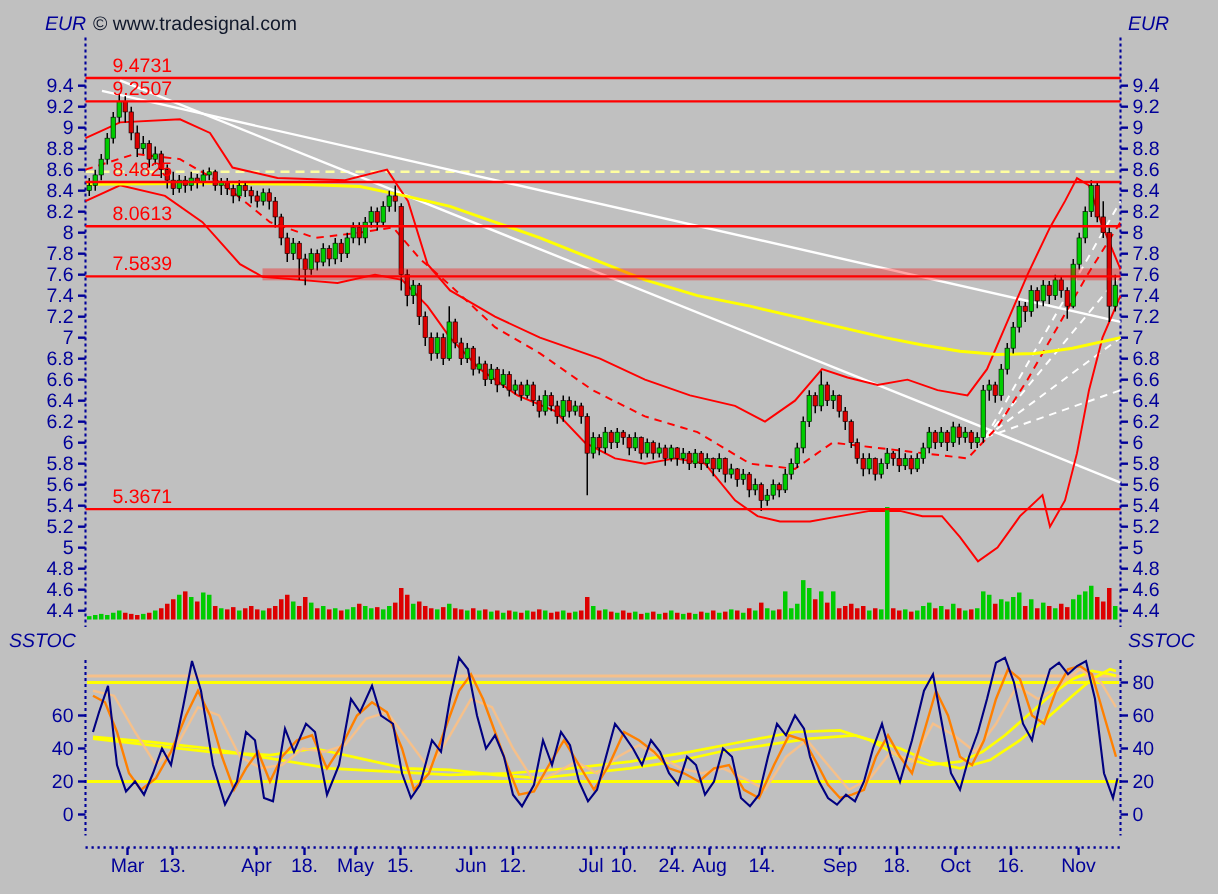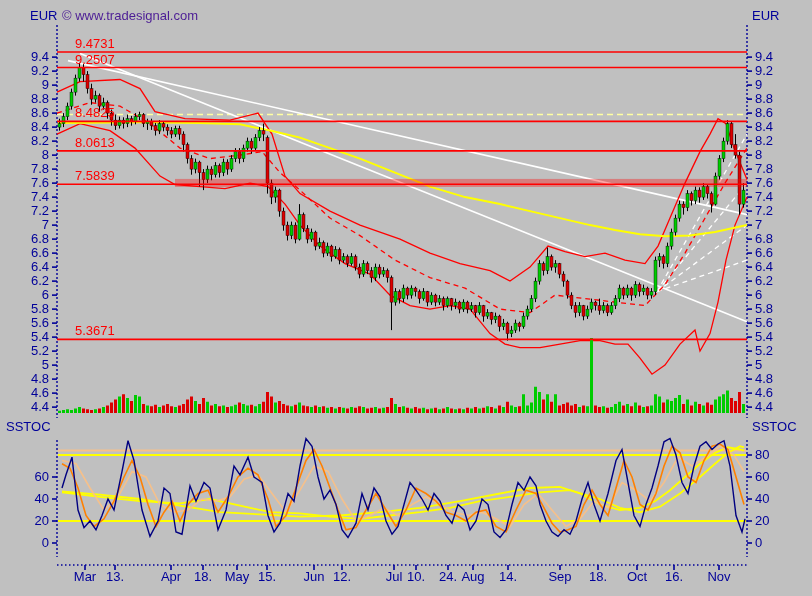--- a/index.html
+++ b/index.html
@@ -2,22 +2,22 @@
 <html><head>
 <meta charset="utf-8">
 <style>
   html,body{margin:0;padding:0;}
   .screen{
     position:relative;width:812px;height:596px;
     background:#c0c0c0;overflow:hidden;
     font-family:"Liberation Sans", sans-serif;
   }
   .lbl{position:absolute;font-size:13px;line-height:13px;white-space:nowrap;}
-  .navy{color:#000099;}
-  .black{color:#4c1d95;}
+  .navy{color:#000099;font-style:italic;}
+  .black{color:#0f172a;}
   #chart{position:absolute;left:0;top:0;}
 </style>
 </head>
 <body>
 
 <div class="screen">
   <svg id="chart" width="812" height="596">
       <line x1="57" y1="25" x2="57" y2="418" stroke="#000099" stroke-width="1.4" stroke-dasharray="2 2"></line>
       <line x1="747" y1="25" x2="747" y2="418" stroke="#000099" stroke-width="1.4" stroke-dasharray="2 2"></line>
       <line x1="52" y1="57.11700000000001" x2="57" y2="57.11700000000001" stroke="#000099" stroke-width="1.6"></line>

